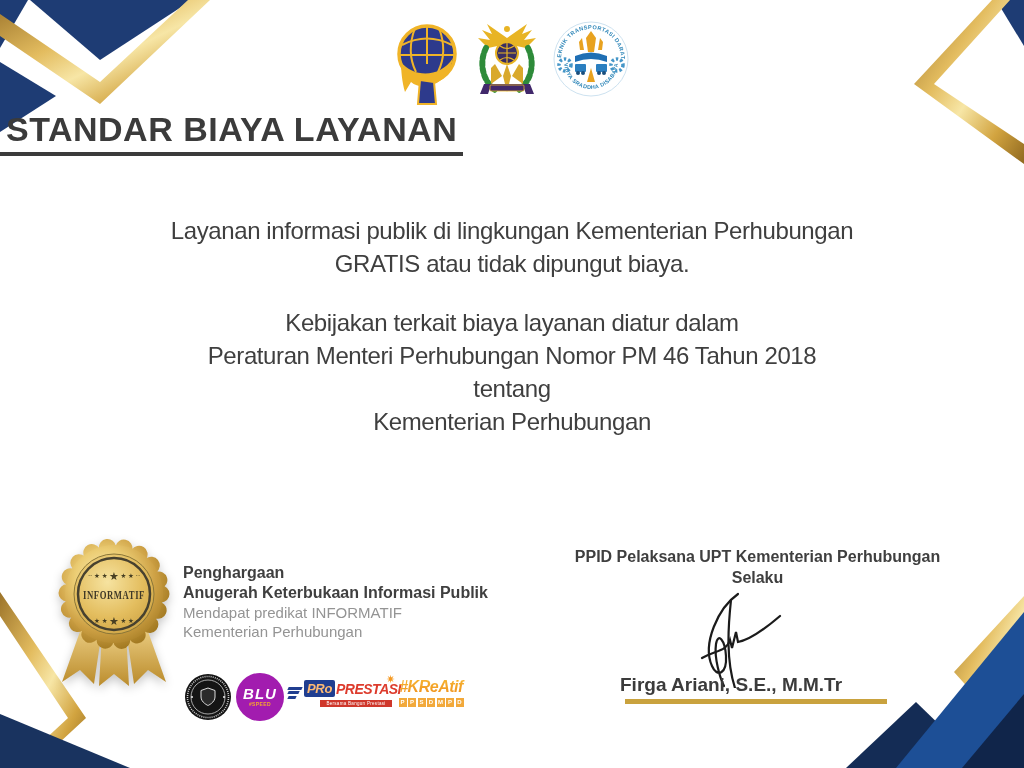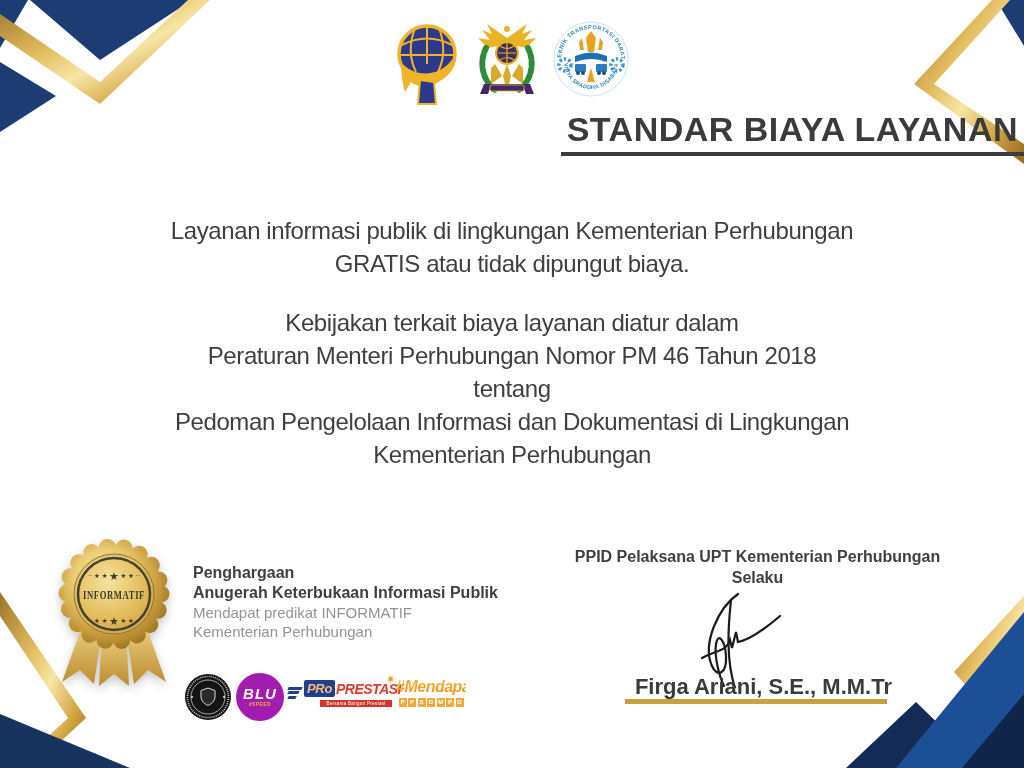--- a/index.html
+++ b/index.html
@@ -7,42 +7,42 @@
           font-family:"Liberation Sans",sans-serif;}
   .corners{position:absolute;left:0;top:0;width:1024px;height:768px;pointer-events:none;}
 
   
   .logo{position:absolute;}
   .logo-kemenhub{left:396px;top:20px;}
   .logo-crest{left:474px;top:22px;}
   .logo-poltrada{left:552px;top:20px;}
 
   
-  .title-wrap{position:absolute;left:0;right:0;top:110px;text-align:right;}
+  .title-wrap{position:absolute;left:0;right:0;top:110px;text-align:left;}
   .title{display:inline-block;margin:0;font-size:34px;font-weight:800;color:#3b3b3b;
          letter-spacing:.5px;border-bottom:4px solid #3b3b3b;padding:0 6px 3px;}
 
   
   .para{position:absolute;left:0;right:0;text-align:center;font-weight:400;color:#3f3f3f;
         font-size:24px;line-height:33px;letter-spacing:-0.4px;}
   .para-intro{top:214px;}
   .para-policy{top:306px;}
 
   
   .medal{position:absolute;left:52px;top:530px;filter:drop-shadow(0 4px 5px rgba(0,0,0,.22));}
-  .award-text{position:absolute;left:183px;top:563px;margin-left:10px;}
+  .award-text{position:absolute;left:183px;top:563px;}
   .award-b{font-size:16px;font-weight:700;color:#3f3f3f;line-height:20px;}
   .award-g{font-size:15px;font-weight:400;color:#949494;line-height:19px;}
 
   
   .sig-head{position:absolute;left:535px;top:546px;width:445px;text-align:center;
             font-size:16px;font-weight:700;color:#3f3f3f;line-height:21px;}
   .scribble{position:absolute;left:668px;top:588px;}
-  .sig-name{position:absolute;left:620px;top:674px;width:272px;text-align:right;
-            font-size:22px;font-weight:700;color:#3b3b3b;}
+  .sig-name{position:absolute;left:620px;top:674px;width:272px;text-align:left;
+            font-size:19px;font-weight:700;color:#3b3b3b;}
   .sig-bar{position:absolute;left:625px;top:699px;width:262px;height:5px;background:#c9a23e;}
 
   
   .flogo{position:absolute;}
   .blu-circle{left:236px;top:673px;width:48px;height:48px;border-radius:50%;background:#a21caf;
               display:flex;flex-direction:column;align-items:center;justify-content:center;}
   .blu-text{color:#fff;font-weight:700;font-style:italic;font-size:15px;letter-spacing:1px;line-height:14px;}
   .blu-sub{color:#f7a82c;font-size:5px;font-weight:700;letter-spacing:.4px;}
   .pro{left:288px;top:677px;width:106px;height:40px;}
   .pro .lines{position:absolute;left:0;top:8px;width:15px;}
@@ -156,21 +156,20 @@
   </div>
 
   <div class="para para-intro">
     <div>Layanan informasi publik di lingkungan Kementerian Perhubungan</div>
     <div>GRATIS atau tidak dipungut biaya.</div>
   </div>
   <div class="para para-policy">
     <div>Kebijakan terkait biaya layanan diatur dalam</div>
     <div>Peraturan Menteri Perhubungan Nomor PM 46 Tahun 2018</div>
     <div>tentang</div>
-    <div>Pedoman Pengelolaan Informasi dan Dokumentasi di Lingkungan</div>
     <div>Kementerian Perhubungan</div>
   </div>
 
   <svg class="medal" width="124" height="160" viewBox="0 0 124 160">
     <defs>
       <radialGradient id="mg" cx="40%" cy="35%" r="75%">
         <stop offset="0" stop-color="#fbeeb9"></stop>
           <stop offset="0.4" stop-color="#eccd74"></stop>
         <stop offset="0.7" stop-color="#cda044"></stop>
           <stop offset="1" stop-color="#a37a22"></stop>
@@ -240,21 +239,21 @@
         <span class="l2"></span>
         <span class="l3"></span>
       </div>
     <div class="pro-box">PRo</div>
     <div class="pro-red">PRESTASI</div>
     <div class="pro-burst">✷</div>
     <div class="pro-tag">Bersama Bangun Prestasi</div>
   </div>
 
   <div class="flogo kreatif">
-    <div class="kreatif-text">#Mendapat</div>
+    <div class="kreatif-text">#KReAtif</div>
     <div class="kreatif-sub">
       <span>P</span>
       <span>P</span>
       <span>S</span>
       <span>D</span>
       <span>M</span>
       <span>P</span>
       <span>D</span>
     </div>
   </div>

